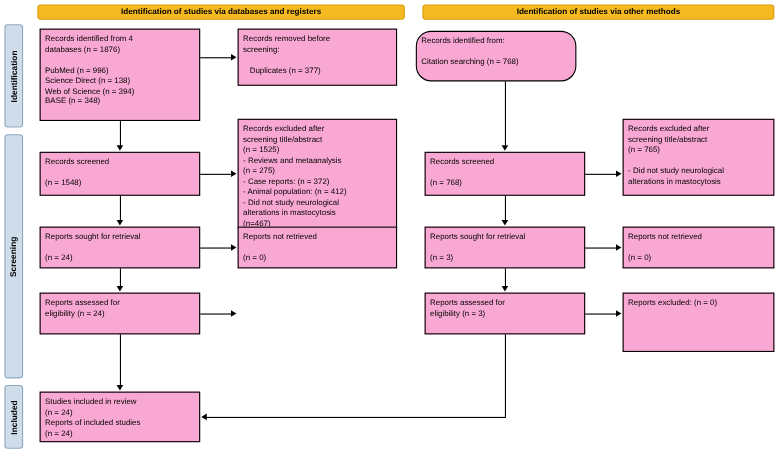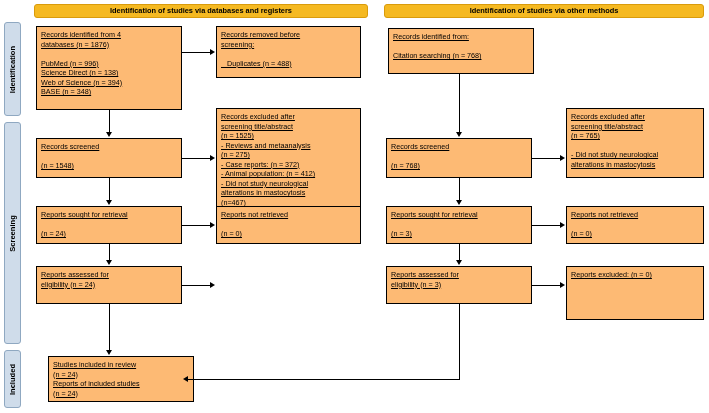--- a/index.html
+++ b/index.html
@@ -10,27 +10,26 @@
     font-size:7.2px;
     color:#000;
     position:relative;
     overflow:hidden;
   }
   #stage{position:absolute;left:0;top:0;width:709px;height:413px;}
 
   .box{
     position:absolute;
     border:1px solid #000;
-    background:#fdba74;
+    background:#f9a8d4;
     box-sizing:border-box;
     padding:3px 4px;
     line-height:1.32;
     font-size:7.2px;
     white-space:pre-wrap;
-    text-decoration:underline;
   }
   .hdr{
     position:absolute;
     background:#f5b921;
     border:1px solid #d99b0b;
     border-radius:3px;
     box-sizing:border-box;
     text-align:center;
     font-weight:bold;
     font-size:7.4px;
@@ -97,21 +96,21 @@
 databases (n = 1876)
 
 PubMed (n = 996)
 Science Direct (n = 138)
 Web of Science (n = 394)
 BASE (n = 348)</div>
 
   <div class="box" style="left:216px;top:26px;width:145px;height:52px;">Records removed before
 screening:
 
-   Duplicates (n = 488)</div>
+   Duplicates (n = 377)</div>
 
   <div class="box" style="left:36px;top:138px;width:146px;height:40px;">Records screened
 
 (n = 1548)</div>
 
   <div class="box" style="left:216px;top:108px;width:145px;height:100px;">Records excluded after
 screening title/abstract
 (n = 1525)
 - Reviews and metaanalysis
 (n = 275)
@@ -126,26 +125,26 @@
 (n = 24)</div>
 
   <div class="box" style="left:216px;top:206px;width:145px;height:38px;">Reports not retrieved
 
 (n = 0)</div>
 
   <div class="box" style="left:36px;top:266px;width:146px;height:38px;">Reports assessed for
 eligibility (n = 24)</div>
 
 
-  <div class="box" style="left:36px;top:356px;width:146px;height:46px;margin-left:12px;">Studies included in review
+  <div class="box" style="left:36px;top:356px;width:146px;height:46px;">Studies included in review
 (n = 24)
 Reports of included studies
 (n = 24)</div>
 
-  <div class="box" style="left:388px;top:28px;width:146px;height:46px;">Records identified from:
+  <div class="box" style="left:378px;top:28px;width:146px;height:46px;border-radius:14px;">Records identified from:
 
 Citation searching (n = 768)</div>
 
   <div class="box" style="left:386px;top:138px;width:146px;height:40px;">Records screened
 
 (n = 768)</div>
 
   <div class="box" style="left:566px;top:108px;width:138px;height:70px;">Records excluded after
 screening title/abstract
 (n = 765)

